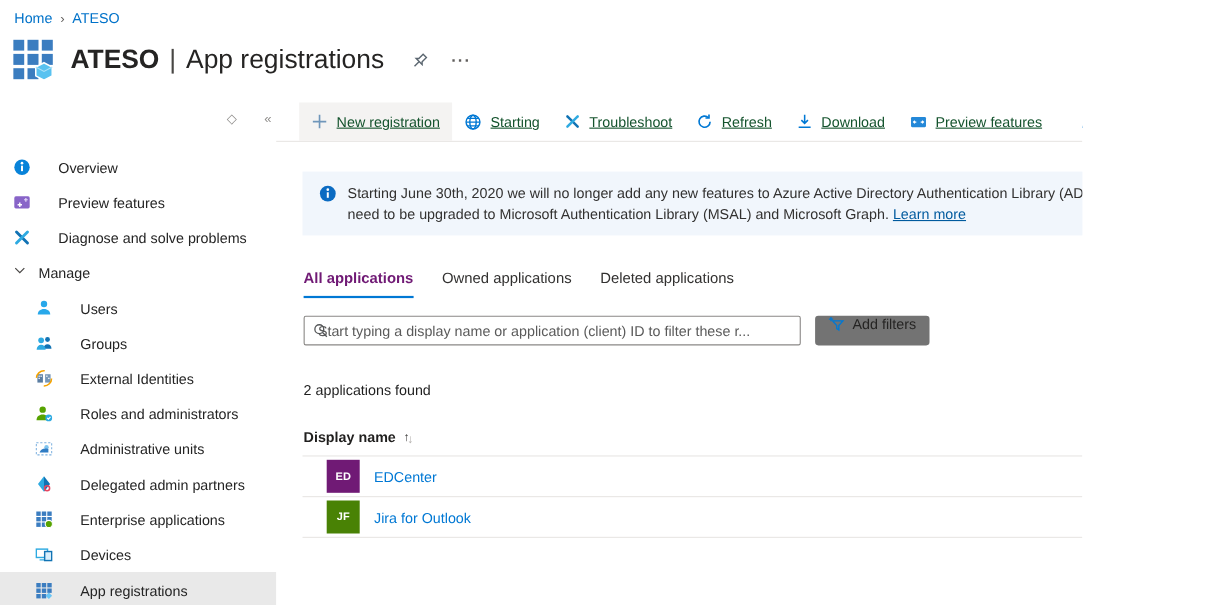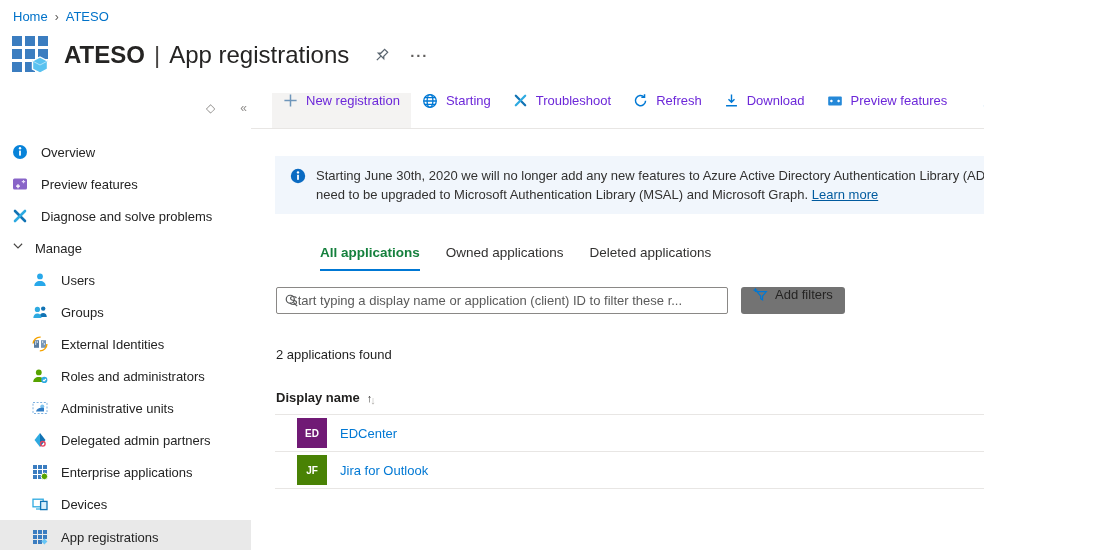--- a/index.html
+++ b/index.html
@@ -20,51 +20,51 @@
   .t-sep { margin:0 9px; color:#484644; font-weight:300; }
   .pin { margin-left:24px; width:17px; height:17px; cursor:pointer; }
   .more { margin-left:20px; color:#605e5c; font-size:15px; letter-spacing:1px; cursor:pointer; font-weight:700; }
 
   
   .main { position:absolute; top:93px; left:0; right:0; bottom:0; display:flex; }
   .sidebar { width:251px; flex:none; position:relative; }
   .sidebar-controls { position:absolute; top:8px; right:4px; display:flex; gap:25px; align-items:center; color:#8f8d8b; }
   .sidebar-controls .ctrl { cursor:pointer; font-size:12px; }
   .nav { position:absolute; top:43px; left:0; width:100%; }
-  .nav-item { height:32px; display:flex; align-items:center; gap:13px; padding-left:12px;
+  .nav-item { height:32px; display:flex; align-items:center; gap:25px; padding-left:12px;
               color:#242424; cursor:pointer; white-space:nowrap; }
   .nav-item .nicon { width:16px; height:16px; flex:none; display:flex; }
   .nav-item.group { gap:11px; }
   .nav-item.group .nicon { width:12px; }
   .nav-item.sub { padding-left:32px; }
   .nav-item.selected { background:#e9e9e9; height:34px; }
 
   .content { flex:1; min-width:0; position:relative; overflow:hidden; }
 
   
   .toolbar { height:36px; display:flex; align-items:stretch; padding-left:21px;
              border-bottom:1px solid #e8e6e4; }
-  .tb-btn { display:flex; align-items:flex-start; gap:8px; padding:0 11px; font-size:13px;
-            color:#6d28d9; cursor:pointer; white-space:nowrap; }
+  .tb-btn { display:flex; align-items:center; gap:8px; padding:0 11px; font-size:13px;
+            color:#14532d; cursor:pointer; white-space:nowrap;text-decoration:underline; }
   .tb-btn.primary { background:#f4f3f2; }
   .tb-btn svg { flex:none; }
   .tb-sep { width:1px; background:#d1cfcd; margin:7px 7px; }
 
   
   .banner { margin:27px 0 0 24px; width:1560px; background:#f1f6fc; padding:10px 15px;
             display:flex; gap:10px; align-items:flex-start; }
   .banner-icon { width:16px; height:16px; flex:none; margin-top:2px; }
   .banner-text { font-size:13px; line-height:19px; color:#323130; overflow:hidden; }
   .banner-text div { white-space:nowrap; }
   .banner-link { color:#005a9e; text-decoration:underline; cursor:pointer; }
 
   
   .tabs { margin:31px 0 0 25px; display:flex; gap:26px; }
   .tab { padding-bottom:9px; color:#323130; cursor:pointer; font-size:13.5px; }
-  .tab.active { font-weight:700; color:#15803d; border-bottom:2px solid #0078d4;margin-left:44px; }
+  .tab.active { font-weight:700; color:#701a75; border-bottom:2px solid #0078d4; }
 
   
   .filter-row { margin:16px 0 0 25px; display:flex; gap:13px; align-items:center; }
   .searchbox { position:relative; width:452px; height:27px; }
   .searchbox svg { position:absolute; left:8px; top:6px; }
   .searchbox input { width:100%; height:100%; border:1px solid #8a8886; border-radius:2px;
                      padding:0 8px 0 12px; font-size:13px; font-family:inherit; color:#252423; outline:none; }
   .searchbox input::placeholder { color:#5a5a5a; }
   .add-filters { height:27px; display:flex; align-items:flex-start; gap:7px; padding:0 12px;
                  background:#737373; border:none; border-radius:3px; font-size:13px;

